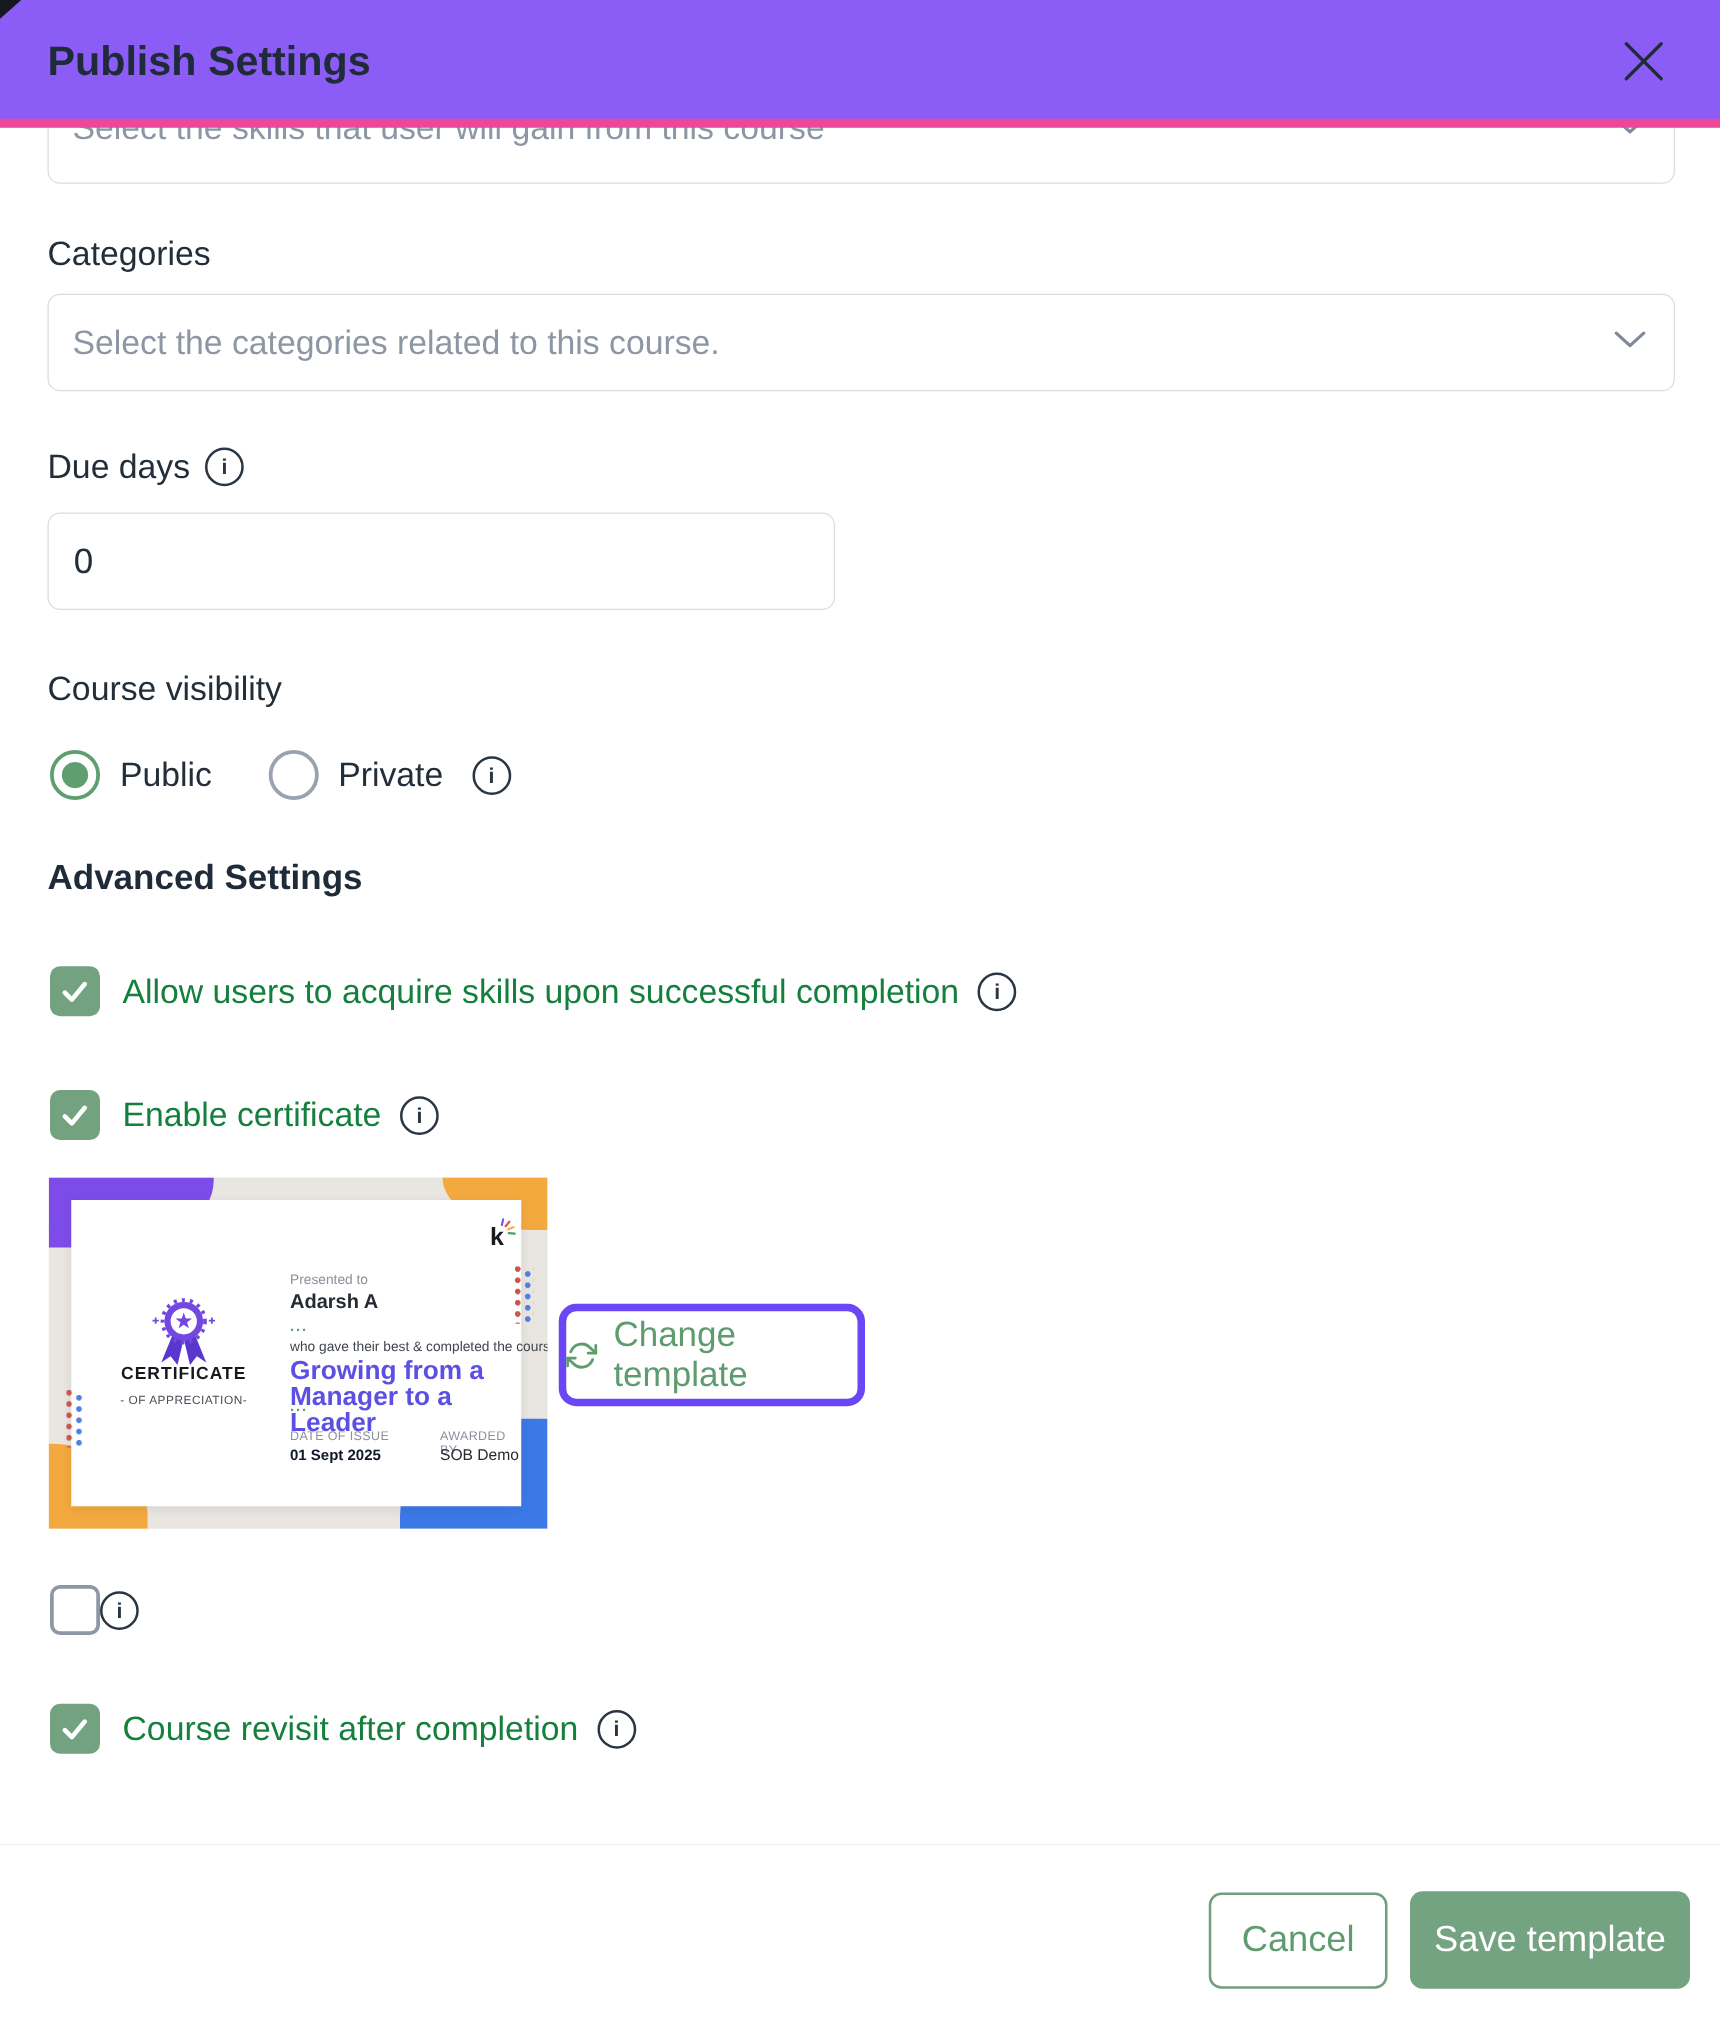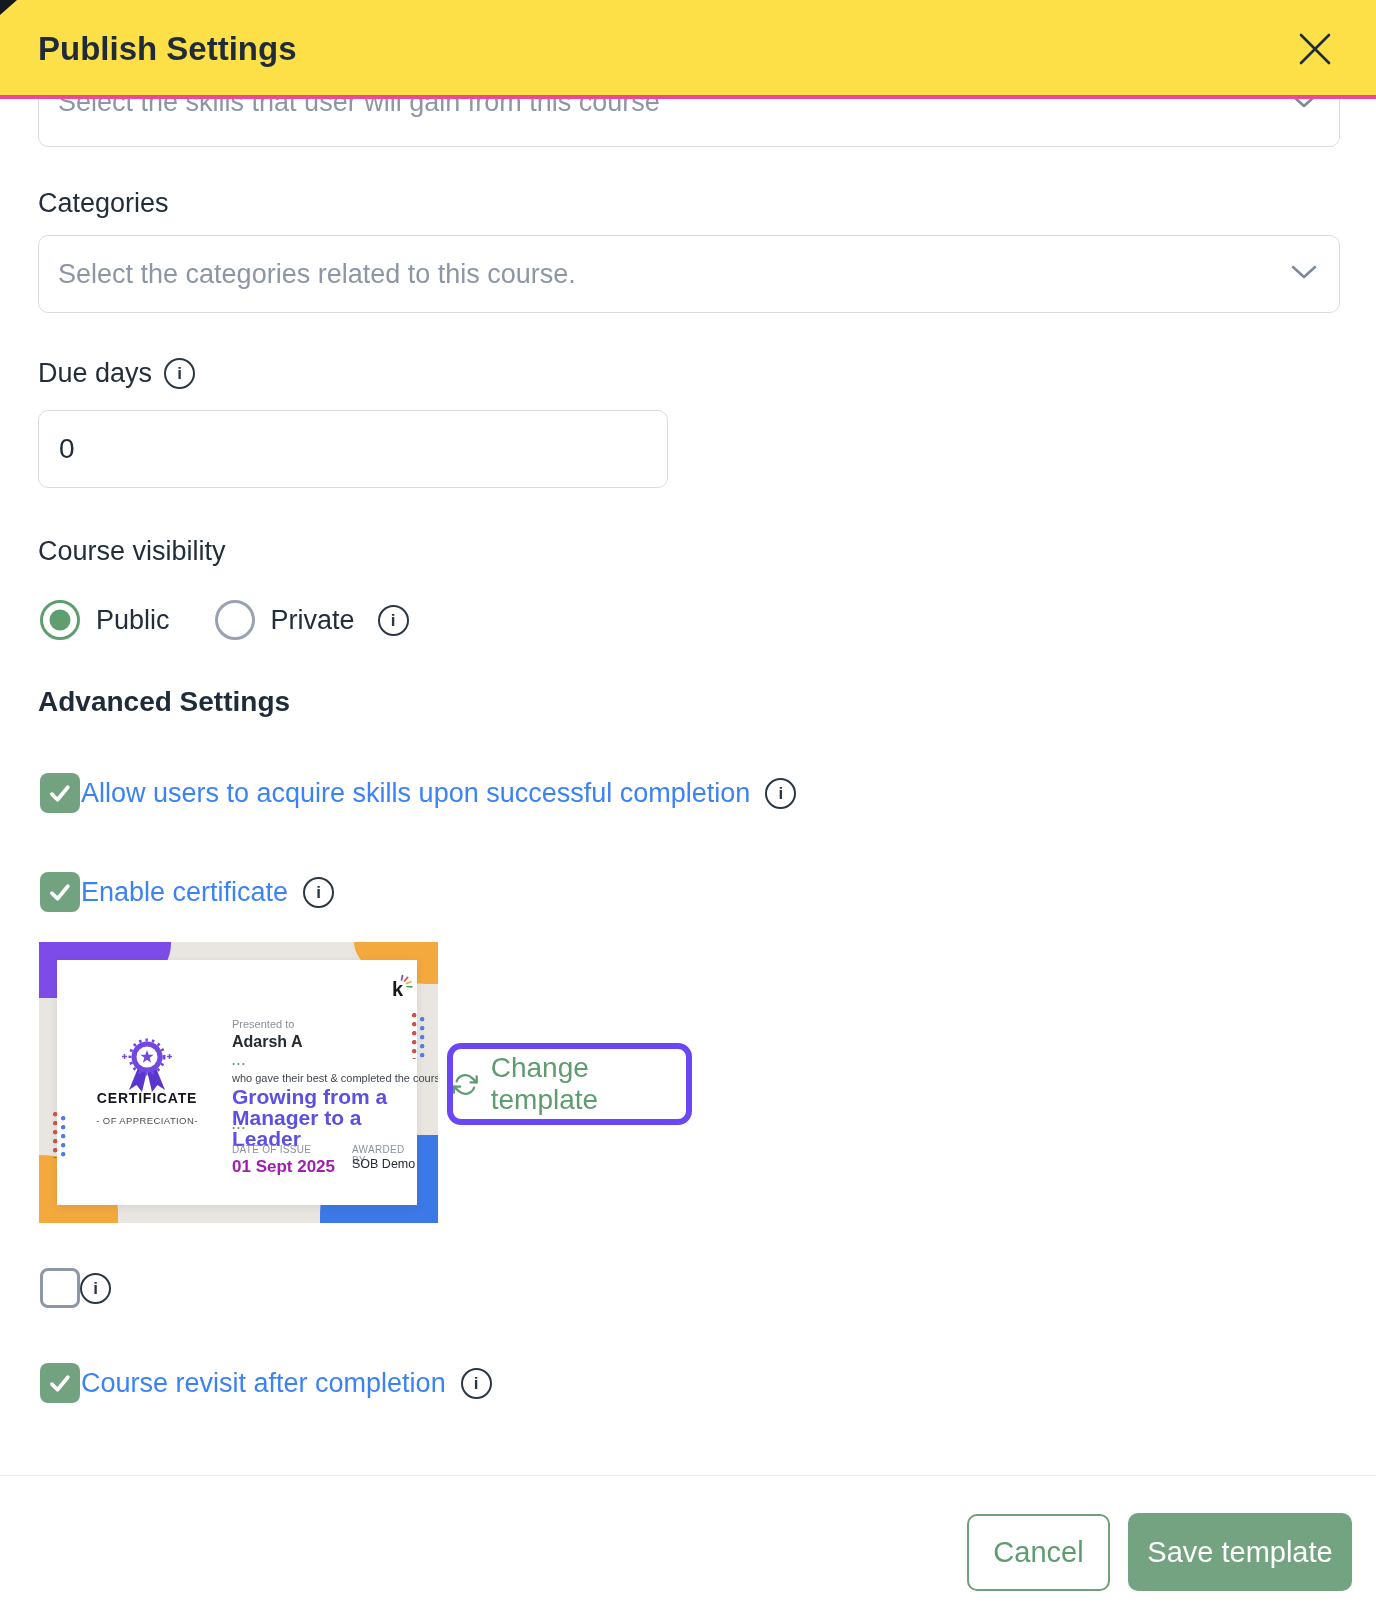--- a/index.html
+++ b/index.html
@@ -5,22 +5,22 @@
   html,body{margin:0;padding:0;background:#ffffff;}
   .modal{
     position:relative;width:1376px;height:1624px;background:#ffffff;
     font-family:"Liberation Sans","DejaVu Sans",sans-serif;color:#222E3A;overflow:hidden;
   }
   
   .corner-wedge{position:absolute;left:0;top:0;width:0;height:0;
     border-top:15px solid #15181d;border-right:17px solid transparent;z-index:40;}
 
   
-  .hdr{position:absolute;left:0;top:0;width:100%;height:95px;background:#fde047;
-    border-bottom:4px solid #ec4899;z-index:30;}
+  .hdr{position:absolute;left:0;top:0;width:100%;height:95px;background:#8b5cf6;
+    border-bottom:7px solid #ec4899;z-index:30;}
   .hdr-title{position:absolute;left:38px;top:30px;font-size:33px;font-weight:600;color:#1F2B38;}
   .close-btn{position:absolute;left:1297px;top:31px;width:36px;height:36px;cursor:pointer;}
 
   
   .select{position:absolute;border:1px solid #D8DCE2;border-radius:10px;background:#fff;
     display:flex;align-items:center;}
   .select .ph{padding-left:19px;font-size:27px;color:#8C96A4;}
   .chev{position:absolute;right:22px;top:50%;transform:translateY(-50%);}
   .label{position:absolute;font-size:27px;color:#222E3A;}
   .info{display:inline-flex;align-items:center;justify-content:center;flex:none;
@@ -50,21 +50,21 @@
   .radio.unsel{border:3px solid #98A2B0;}
   .radio-lab{font-size:27px;color:#222E3A;margin-left:16px;}
 
   .adv-head{position:absolute;left:38px;top:686px;font-size:28px;font-weight:600;color:#1F2B38;}
 
   .chk-row{left:40px;gap:0;}
   .chk{width:40px;height:40px;border-radius:8px;box-sizing:border-box;flex:none;cursor:pointer;
     display:flex;align-items:center;justify-content:center;}
   .chk.on{background:#72A27F;}
   .chk.off{background:#fff;border:3px solid #8D97A5;}
-  .chk-lab{font-size:27px;color:#3b82f6;margin-left:1px;margin-right:15px;}
+  .chk-lab{font-size:27px;color:#15803d;margin-left:18px;margin-right:15px;}
 
   
   .cert{position:absolute;left:39px;top:942px;width:399px;height:281px;background:#E9E6E1;overflow:hidden;}
   .blob{position:absolute;}
   .blob.purple{left:0;top:0;width:132px;height:56px;background:#7D4CE8;
     border-radius:0 0 78px 0 / 0 0 54px 0;z-index:2;}
   .blob.greenc{left:0;top:38px;width:118px;height:22px;background:#46A465;
     border-radius:0 0 70px 60px / 0 0 22px 20px;z-index:1;}
   .blob.orange-tr{right:0;top:0;width:84px;height:42px;background:#F3A93E;
     border-radius:0 0 0 72px / 0 0 0 42px;}
@@ -89,21 +89,21 @@
   .ccol{position:absolute;left:175px;top:0;width:185px;}
   .c-presented{position:absolute;top:58px;font-size:11px;color:#8A919C;}
   .c-name{position:absolute;top:73px;font-size:16px;font-weight:700;color:#262B33;}
   .c-dots1{position:absolute;top:94px;font-size:12px;font-weight:700;letter-spacing:1.5px;color:#5F9E6F;}
   .c-desc{position:absolute;top:112px;font-size:11px;color:#40464F;white-space:nowrap;}
   .c-course{position:absolute;top:126px;width:190px;font-size:21px;font-weight:600;
     line-height:21px;color:#5B50E3;}
   .c-dots2{position:absolute;top:158px;font-size:12px;font-weight:700;letter-spacing:1.5px;color:#5F9E6F;}
   .c-lab1{position:absolute;top:184px;left:0;font-size:10px;letter-spacing:.3px;color:#8A919C;}
   .c-lab2{position:absolute;top:184px;left:120px;font-size:10px;letter-spacing:.3px;color:#8A919C;}
-  .c-val1{position:absolute;top:197px;left:0;font-size:17px;font-weight:700;color:#a21caf;}
+  .c-val1{position:absolute;top:197px;left:0;font-size:12px;font-weight:700;color:#0f172a;}
   .c-val2{position:absolute;top:197px;left:120px;font-size:12.5px;font-weight:400;color:#262B33;}
 
   .chg-btn{position:absolute;left:447px;top:1043px;width:245px;height:82px;box-sizing:border-box;
     background:#fff;border:6px solid #6B46F4;border-radius:14px;display:flex;align-items:center;
     justify-content:center;gap:13px;cursor:pointer;}
   .chg-btn span{font-size:28px;color:#5E9C70;}
 
   
   .footer{position:absolute;left:0;top:1475px;width:100%;height:149px;background:#fff;
     border-top:1px solid #F0F0F2;}

